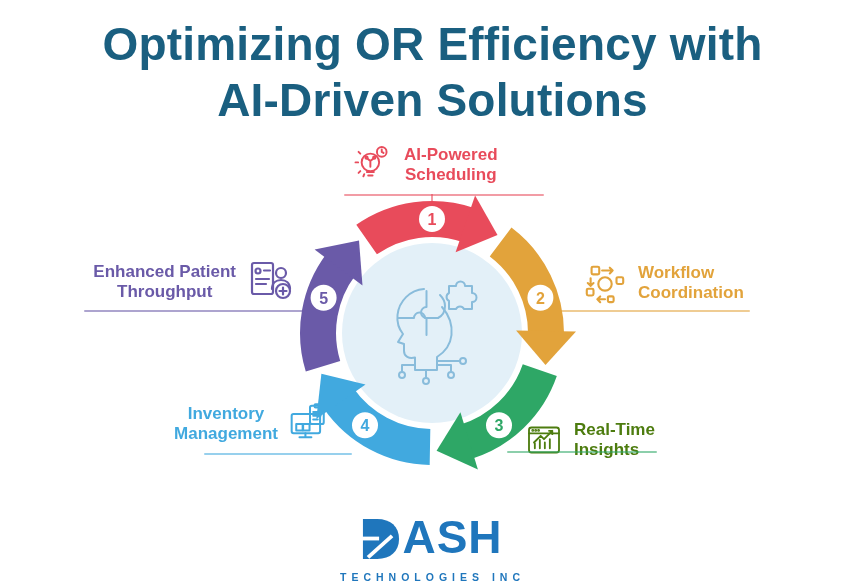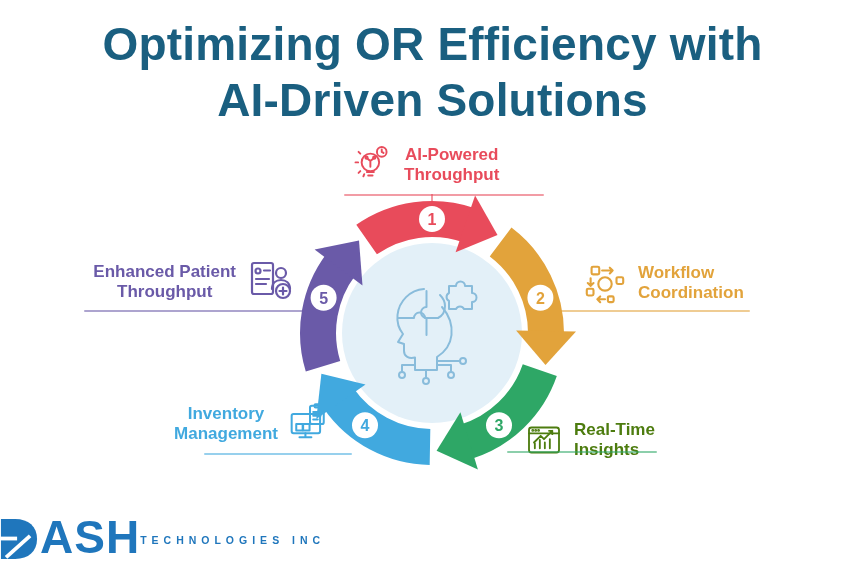--- a/index.html
+++ b/index.html
@@ -16,43 +16,43 @@
   }
   .step-group{display:flex;align-items:center;gap:10px;}
   .step-label{
     font-weight:bold;font-size:17px;line-height:1.18;white-space:pre-line;
   }
   .ta-c{text-align:center;}
   .ta-r{text-align:center;}
   .step-icon{flex:0 0 auto;display:block;}
   .underline{height:2px;border-radius:1px;}
   .tick{width:2px;height:15px;}
-  .logo-wrap{left:0;right:0;top:514px;display:flex;flex-direction:row;align-items:center;}
+  .logo-wrap{left:0;right:0;top:514px;display:flex;flex-direction:column;align-items:center;}
   .logo-word{display:flex;align-items:flex-end;gap:2px;font-weight:800;font-size:46px;line-height:1;letter-spacing:1px;}
-  .logo-sub{font-weight:bold;font-size:10.5px;letter-spacing:5px;margin-top:5px;}
+  .logo-sub{font-weight:bold;font-size:10.5px;letter-spacing:5px;margin-top:11px;}
 </style>
 </head>
 <body>
 
 <div class="abs title" id="title" style="color: rgb(26, 95, 128);">Optimizing OR Efficiency with
 AI-Driven Solutions</div>
 
 <div class="abs step-group" style="left: 352px; top: 144px; color: rgb(232, 75, 91);">
   <svg class="step-icon" width="42" height="42" viewBox="0 0 48 48" fill="none" stroke="currentColor" stroke-width="2.2" stroke-linecap="round" stroke-linejoin="round">
     <circle cx="21" cy="21" r="10"></circle>
     <path d="M17 32 h8 M18.5 36 h5"></path>
     <path d="M7 21 H4 M9.5 11 L7.5 9 M9.5 31 L7.5 33 M14 34.5 L13 37"></path>
     <circle cx="34" cy="9" r="5.5"></circle>
     <path d="M34 6.2 V9 l2 1.2"></path>
     <path d="M21 26 v-6.5 M21 19.5 l-3.5 -3 M21 19.5 l3.5 -3"></path>
     <circle cx="16.6" cy="15.6" r="1.3"></circle>
       <circle cx="25.4" cy="15.6" r="1.3"></circle>
   </svg>
   <div class="step-label ta-c">AI-Powered
-Throughput</div>
+Scheduling</div>
 </div>
 <div class="abs underline" style="left: 344px; top: 194px; width: 200px; background: rgba(232, 75, 91, 0.55);"></div>
 <div class="abs tick" style="left: 431px; top: 194px; background: rgba(232, 75, 91, 0.55);"></div>
 
 <div class="abs step-group" style="left: 582px; top: 260px; color: rgb(226, 163, 59);">
   <svg class="step-icon" width="46" height="46" viewBox="0 0 48 48" fill="none" stroke="currentColor" stroke-width="2.2" stroke-linecap="round" stroke-linejoin="round">
     <circle cx="24" cy="25" r="7"></circle>
     <rect x="10" y="7" width="8" height="8" rx="1.5"></rect>
     <rect x="36" y="18" width="7" height="7" rx="1.5"></rect>
     <rect x="5" y="30" width="7" height="7" rx="1.5"></rect>

